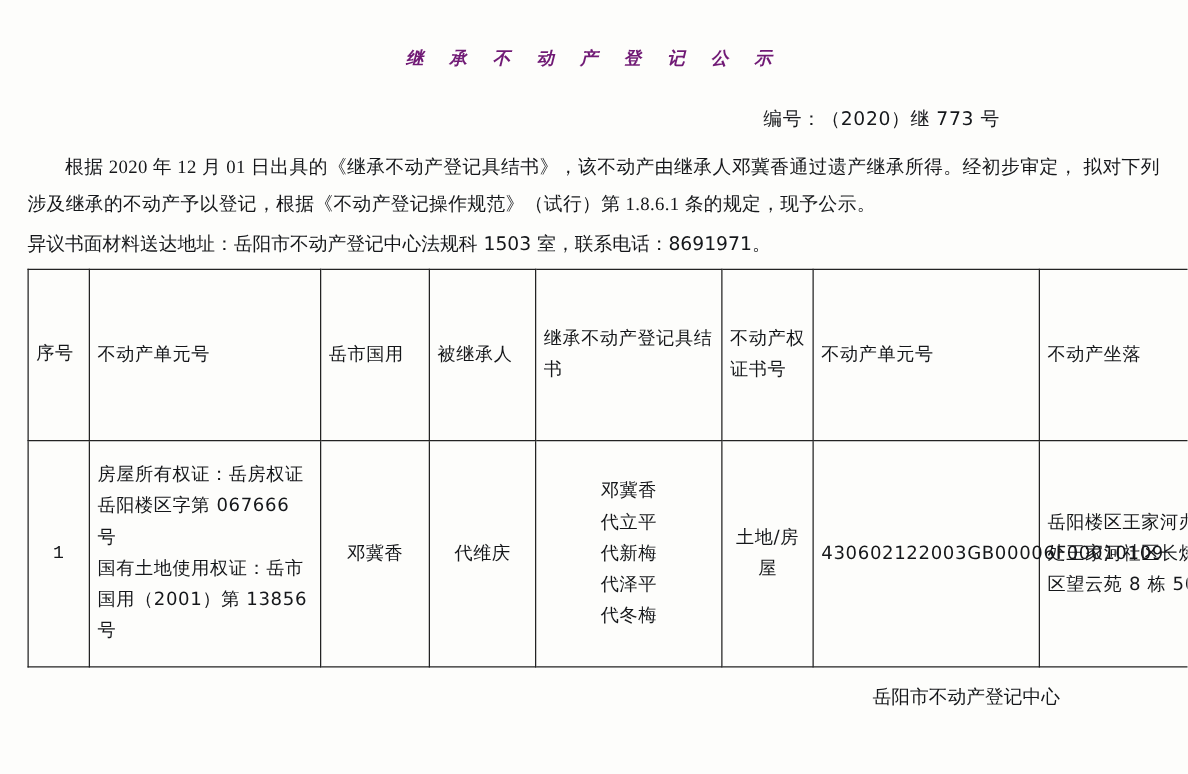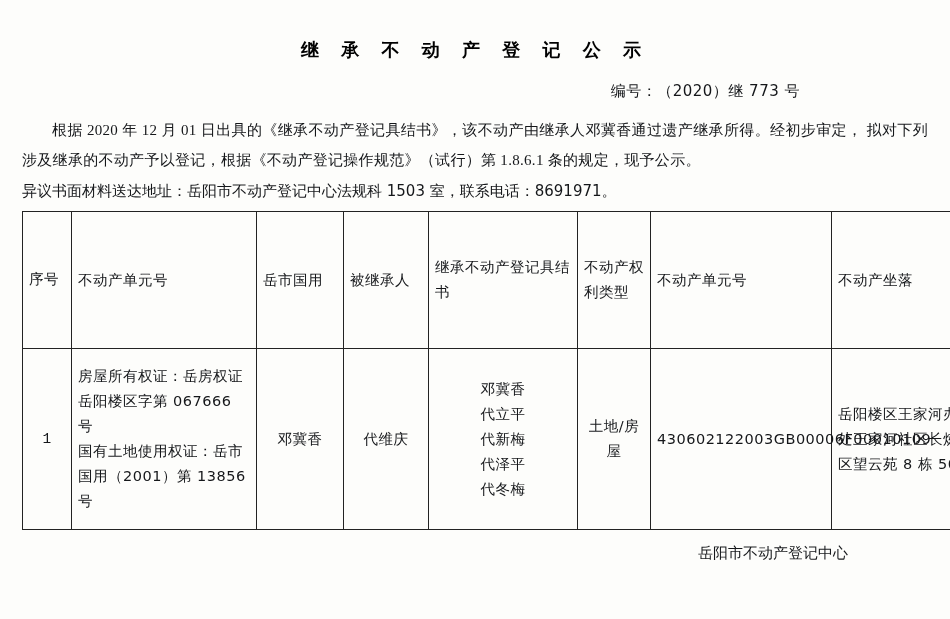--- a/index.html
+++ b/index.html
@@ -17,30 +17,31 @@
   }
   .page {
     position: relative;
     width: 950px;
     height: 619px;
     box-sizing: border-box;
     padding: 0 22px;
   }
   .doc-title {
     text-align: center;
-    font-size: 18px;
+    font-size: 14px;
     letter-spacing: 8px;
     font-weight: 600;
     margin-top: 38px;
-    color: #000000;
+    color: #701a75;
+    font-style: italic;
   }
   .doc-number {
     text-align: right;
     font-size: 15px;
-    margin-top: 20px;
+    margin-top: 30px;
     padding-right: 128px;
     letter-spacing: 0.5px;
   }
   .body-text {
     margin-top: 14px;
     font-size: 15px;
     line-height: 30px;
     text-align: justify;
     letter-spacing: 0.3px;
   }
@@ -140,21 +141,21 @@
   <table class="reg-table">
     <thead>
       <tr>
         <th class="c-seq">
           <span class="stack-head">序号</span>
         </th>
         <th class="c-cert">不动产单元号</th>
         <th class="c-owner">岳市国用</th>
         <th class="c-heir">被继承人</th>
         <th class="c-holders">继承不动产登记具结书</th>
-        <th class="c-type">不动产权利类型</th>
+        <th class="c-type">不动产权证书号</th>
         <th class="c-unit">不动产单元号</th>
         <th class="c-loc">不动产坐落</th>
 
       </tr>
     </thead>
     <tbody>
       <tr>
         <td class="c-seq body-cell">1</td>
         <td class="c-cert body-cell multiline">房屋所有权证：岳房权证岳阳楼区字第 067666 号
 国有土地使用权证：岳市国用（2001）第 13856 号</td>

